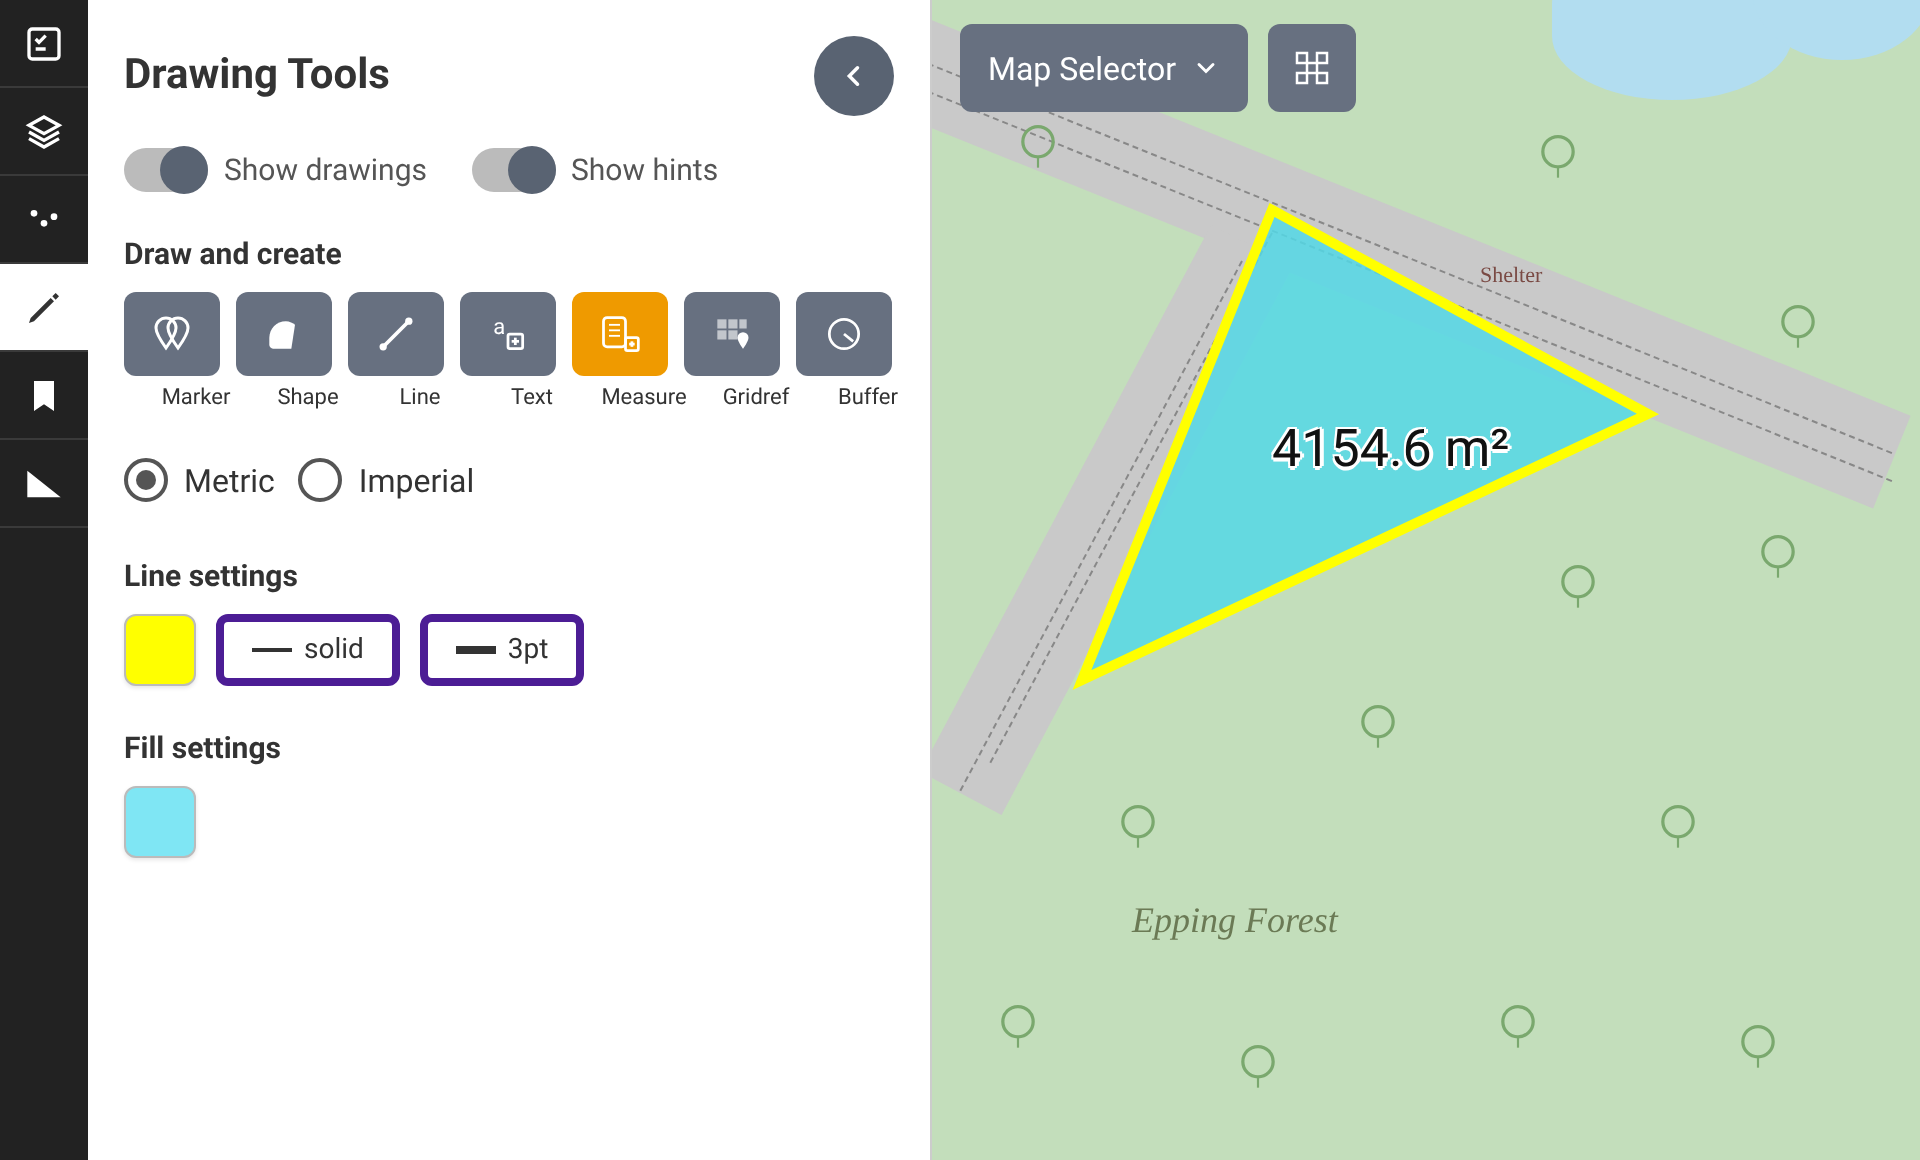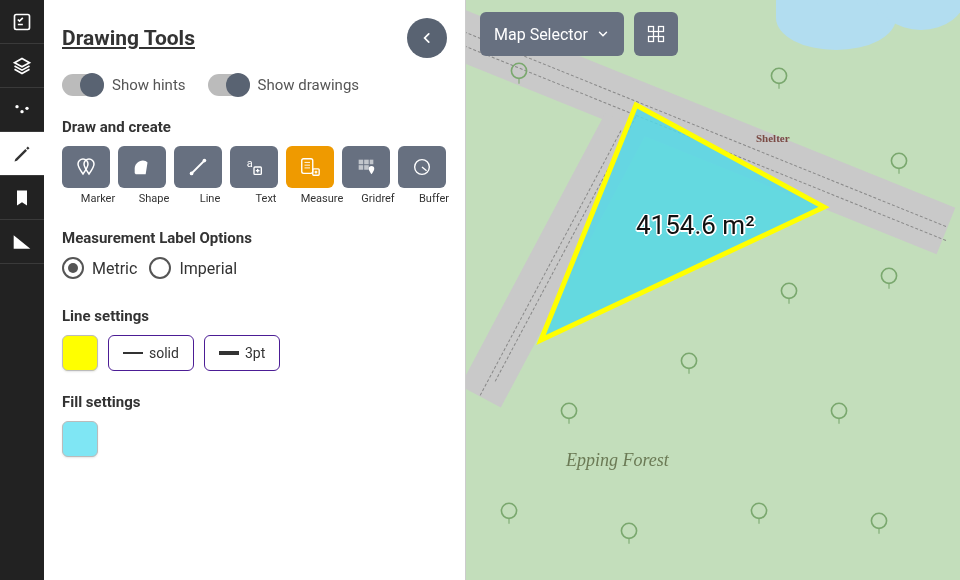--- a/index.html
+++ b/index.html
@@ -38,21 +38,20 @@
     border-right: 1px solid #ccc;
     padding: 18px 18px 18px 18px;
     overflow: hidden;
     position: relative;
   }
   .panel-header {
     display: flex;
     align-items: center;
     justify-content: space-between;
     margin-bottom: 16px;
-    text-decoration: underline;
   }
   .panel-title {
     font-size: 21px;
     font-weight: 700;
     color: #333;
   }
   .back-btn {
     width: 40px;
     height: 40px;
     border-radius: 50%;
@@ -171,21 +170,21 @@
     width: 36px;
     height: 36px;
     border-radius: 6px;
     border: 1px solid #bbb;
     cursor: pointer;
     box-shadow: 0 1px 2px rgba(0,0,0,.1);
   }
   .seg-btn {
     height: 36px;
     padding: 0 14px;
-    border: 1px solid #4c1d95;
+    border: 4px solid #4c1d95;
     border-radius: 6px;
     background: #fff;
     display: flex;
     align-items: center;
     justify-content: center;
     gap: 6px;
     cursor: pointer;
     font-size: 14px;
     color: #333;
   }
@@ -330,27 +329,27 @@
             <path d="M15 5l-7 7 7 7" stroke="#fff" stroke-width="3" fill="none" stroke-linecap="round"></path>
           </svg>
       </div>
     </div>
 
     <div class="toggle-row">
       <div class="toggle">
         <div class="switch on">
             <div class="knob"></div>
           </div>
-        <span>Show hints</span>
+        <span>Show drawings</span>
       </div>
       <div class="toggle">
         <div class="switch on">
             <div class="knob"></div>
           </div>
-        <span>Show drawings</span>
+        <span>Show hints</span>
       </div>
     </div>
 
     <div class="section-title">Draw and create</div>
     <div class="tool-grid">
       <div class="tool">
         <div class="tool-btn">
           <svg width="24" height="24" viewBox="0 0 24 24">
               <path d="M8 3a5 5 0 0 1 5 5c0 3-5 10-5 10S3 11 3 8a5 5 0 0 1 5-5z" fill="none" stroke="#fff" stroke-width="1.5" transform="translate(1 1)"></path>
               <path d="M16 3a5 5 0 0 1 5 5c0 3-5 10-5 10s-5-7-5-10a5 5 0 0 1 5-5z" fill="none" stroke="#fff" stroke-width="1.5" transform="translate(-1 1)"></path>
@@ -418,21 +417,20 @@
         <div class="tool-btn">
           <svg width="22" height="22" viewBox="0 0 24 24">
               <circle cx="12" cy="12" r="8" fill="none" stroke="#fff" stroke-width="1.5"></circle>
               <line x1="12" y1="12" x2="17" y2="16" stroke="#fff" stroke-width="1.5"></line>
             </svg>
         </div>
         <div class="tool-label">Buffer</div>
       </div>
     </div>
 
-    <div class="section-title">Measurement Label Options</div>
     <div class="radio-row">
       <div class="radio">
         <div class="radio-circle">
             <div class="radio-dot"></div>
           </div>
         <span>Metric</span>
       </div>
       <div class="radio">
         <div class="radio-circle"></div>
         <span>Imperial</span>
@@ -470,21 +468,21 @@
       <div class="road" style="left:160px; top:100px; width:310px; height:46px; transform:rotate(118deg);"></div>
       <div class="road-dash" style="left:170px; top:116px; width:300px; transform:rotate(118deg);"></div>
       <div class="road-dash" style="left:155px; top:130px; width:300px; transform:rotate(118deg);"></div>
 
       <svg class="poly" viewBox="0 0 494 580">
         <polygon fill="#53d8e6" fill-opacity="0.85" stroke="#ffff00" stroke-width="5" points="170,105 358,207 75,340"></polygon>
       </svg>
 
       <div class="measure-label" style="left:170px; top:210px;">4154.6 m²</div>
 
-      <div class="map-text" style="left:290px; top:132px; color:#7a4a44;font-weight:bold;">Shelter</div>
+      <div class="map-text" style="left:274px; top:132px; color:#7a4a44;">Shelter</div>
       <div class="map-text" style="left:100px; top:450px; font-size:18px;font-style:italic;">Epping Forest</div>
 
       <div class="tree" style="left:40px; top:60px;"><svg viewBox="0 0 24 24">
             <circle cx="12" cy="10" r="7" fill="none" stroke="#7aa86e" stroke-width="1.5"></circle>
             <line x1="12" y1="17" x2="12" y2="22" stroke="#7aa86e"></line>
           </svg></div>
       <div class="tree" style="left:300px; top:65px;"><svg viewBox="0 0 24 24">
             <circle cx="12" cy="10" r="7" fill="none" stroke="#7aa86e" stroke-width="1.5"></circle>
             <line x1="12" y1="17" x2="12" y2="22" stroke="#7aa86e"></line>
           </svg></div>

